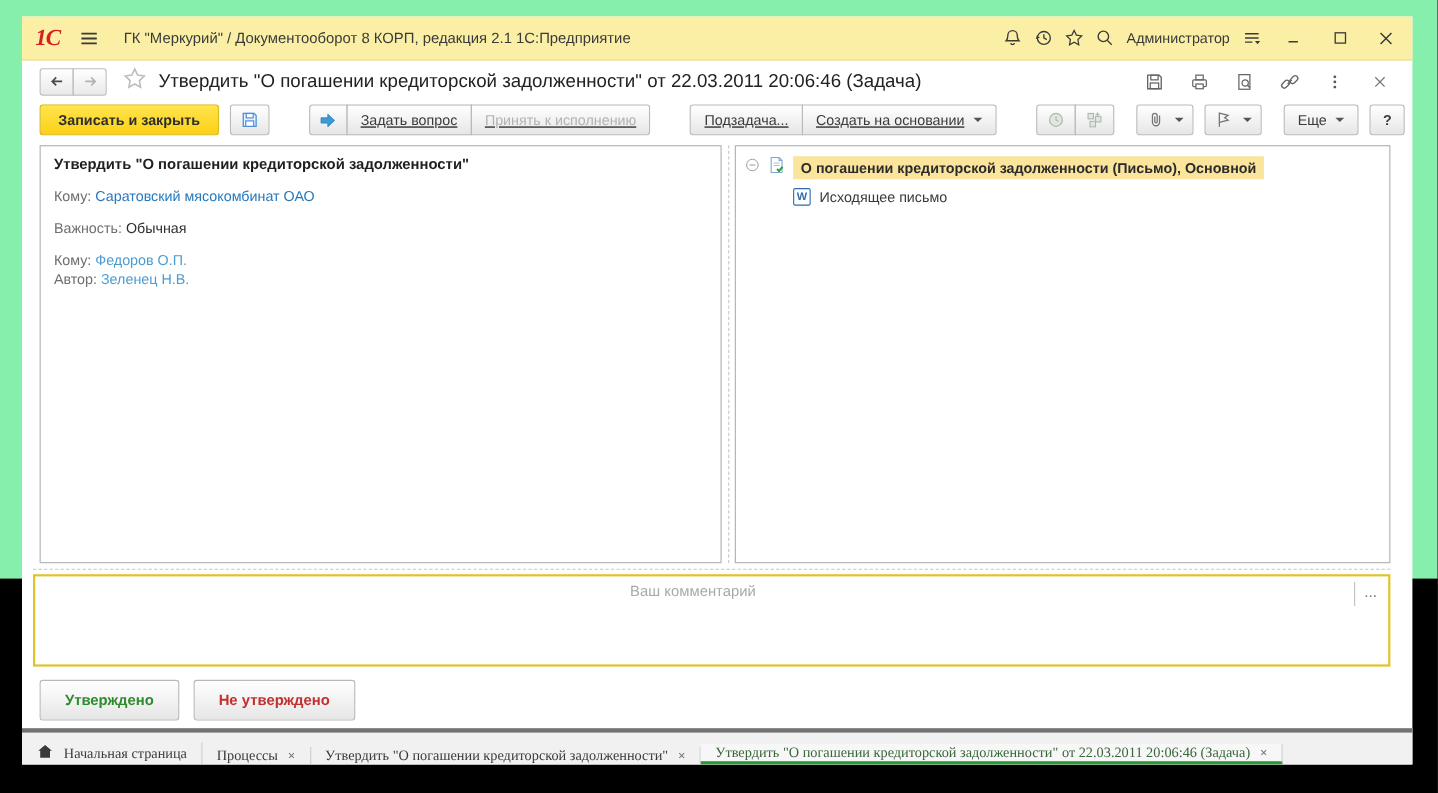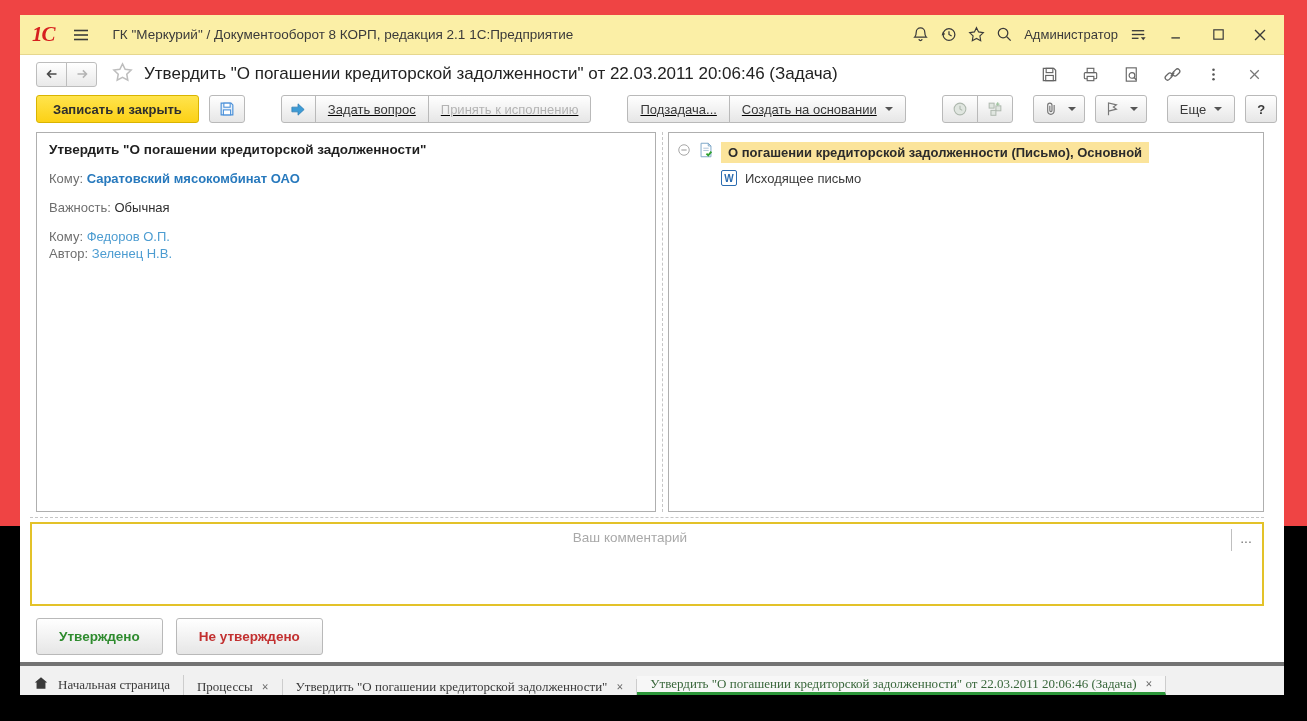--- a/index.html
+++ b/index.html
@@ -1,18 +1,18 @@
 <!DOCTYPE html>
 <html><head>
 <meta charset="utf-8">
 <style>
   * { margin:0; padding:0; box-sizing:border-box; }
   html,body { width:1307px; height:721px; background:#000; overflow:hidden;
               font-family:"Liberation Sans", sans-serif; }
-  .stage { position:relative; width:1307px; height:526px; background:#ef4444; }
+  .stage { position:relative; width:1307px; height:526px; background:#86efac; }
   .window { position:absolute; left:20px; top:15px; width:1264px; height:680px;
             background:#fff; display:flex; flex-direction:column; }
 
   
   .titlebar { height:40px; background:#FBEFA6; display:flex; align-items:center;
               padding:0 14px 0 12px; flex:0 0 auto; border-bottom:1px solid #E6D78E; }
   .logo1c { color:#D6201F; font-weight:bold; font-size:21px; letter-spacing:-1px;
             font-family:"Liberation Serif", serif; font-style:italic; margin-right:16px; }
   .hamb { width:20px; height:20px; margin-right:22px; cursor:pointer; }
   .app-title { font-size:13.5px; color:#3A3A3A; }
@@ -54,21 +54,21 @@
   
   .panels { display:flex; height:380px; margin:5px 20px 0 16px; flex:0 0 auto; }
   .panel { border:1px solid #AFAFAF; background:#fff; overflow:hidden; }
   .left-panel { width:620px; padding:9px 12px; font-size:13px; color:#3A3A3A; }
   .v-split { width:12px; display:flex; justify-content:center; cursor:col-resize; }
   .v-split div { width:0; border-left:1px dashed #C6C6C6; }
   .right-panel { flex:1; padding:8px 8px; }
   .task-title { font-weight:bold; font-size:13.5px; color:#1F1F1F; margin-bottom:13px; }
   .frow { line-height:17px; }
   .flabel { color:#6E6E6E; }
-  .link-strong { color:#2779BD; font-weight:bold; cursor:pointer;margin-top:21px; }
+  .link-strong { color:#2779BD; font-weight:normal; cursor:pointer;margin-top:21px; }
   .link { color:#4C9CD1; cursor:pointer; }
   .val-bold { font-weight:bold; color:#1F1F1F; }
   .val { color:#2E2E2E; }
   .gap12 { height:12px; }
 
   .tree-row { display:flex; align-items:center; gap:6px; }
   .tree-root-label { background:#FBE49B; font-weight:bold; font-size:13px; color:#2B2B2B;
                      padding:3px 7px; cursor:pointer; }
   .tree-child { display:flex; align-items:center; gap:8px; margin:7px 0 0 44px; font-size:13px;
                 color:#3A3A3A; cursor:pointer; }

